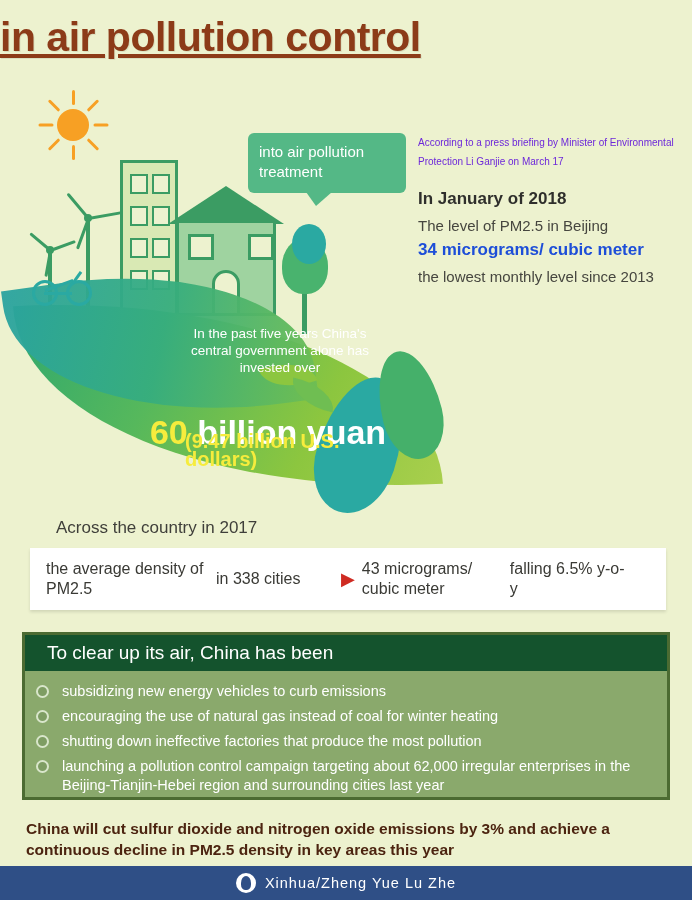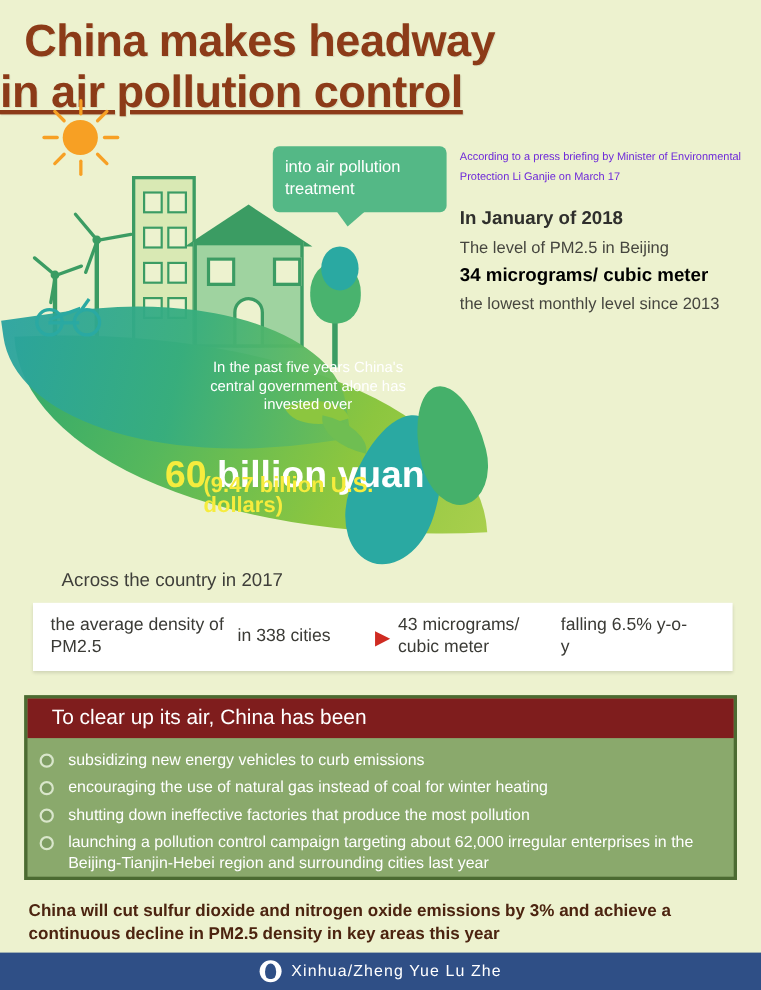--- a/index.html
+++ b/index.html
@@ -274,21 +274,21 @@
   }
   .pm-line {
     margin-top: 8px;
     font-size: 15px;
     color: #46463f;
   }
   .micro-34 {
     margin-top: 6px;
     font-size: 17px;
     font-weight: bold;
-    color: #000000;
+    color: #1d4ed8;
   }
   .lowest {
     margin-top: 7px;
     font-size: 15px;
     line-height: 20px;
     color: #46463f;
   }
 
   
   .leaf-text {
@@ -363,21 +363,21 @@
     left: 22px; top: 632px;
     width: 648px; height: 168px;
     background: #8aa96c;
     border: 3px solid #4c6b32;
     box-sizing: border-box;
   }
   .panel-head {
     position: absolute;
     left: 25px; top: 635px;
     width: 642px; height: 36px;
-    background: #7f1d1d;
+    background: #14532d;
     color: #ffffff;
     font-size: 19px;
     line-height: 36px;
     padding-left: 22px;
     box-sizing: border-box;
   }
   .panel-list {
     position: absolute;
     left: 36px; top: 682px;
     width: 626px;
@@ -439,21 +439,20 @@
   }
   .footer-text {
     font-size: 14.5px;
     letter-spacing: 1px;
   }
 </style>
 </head>
 <body>
 
 <div class="title-block">
-  <div class="title-line l1">China makes headway</div>
   <div class="title-line l2">in air pollution control</div>
 </div>
 
 <div class="sun">
   <div class="core"></div>
   <div class="ray" style="transform:rotate(0deg)"></div>
   <div class="ray" style="transform:rotate(45deg)"></div>
   <div class="ray" style="transform:rotate(90deg)"></div>
   <div class="ray" style="transform:rotate(135deg)"></div>
   <div class="ray" style="transform:rotate(180deg)"></div>

